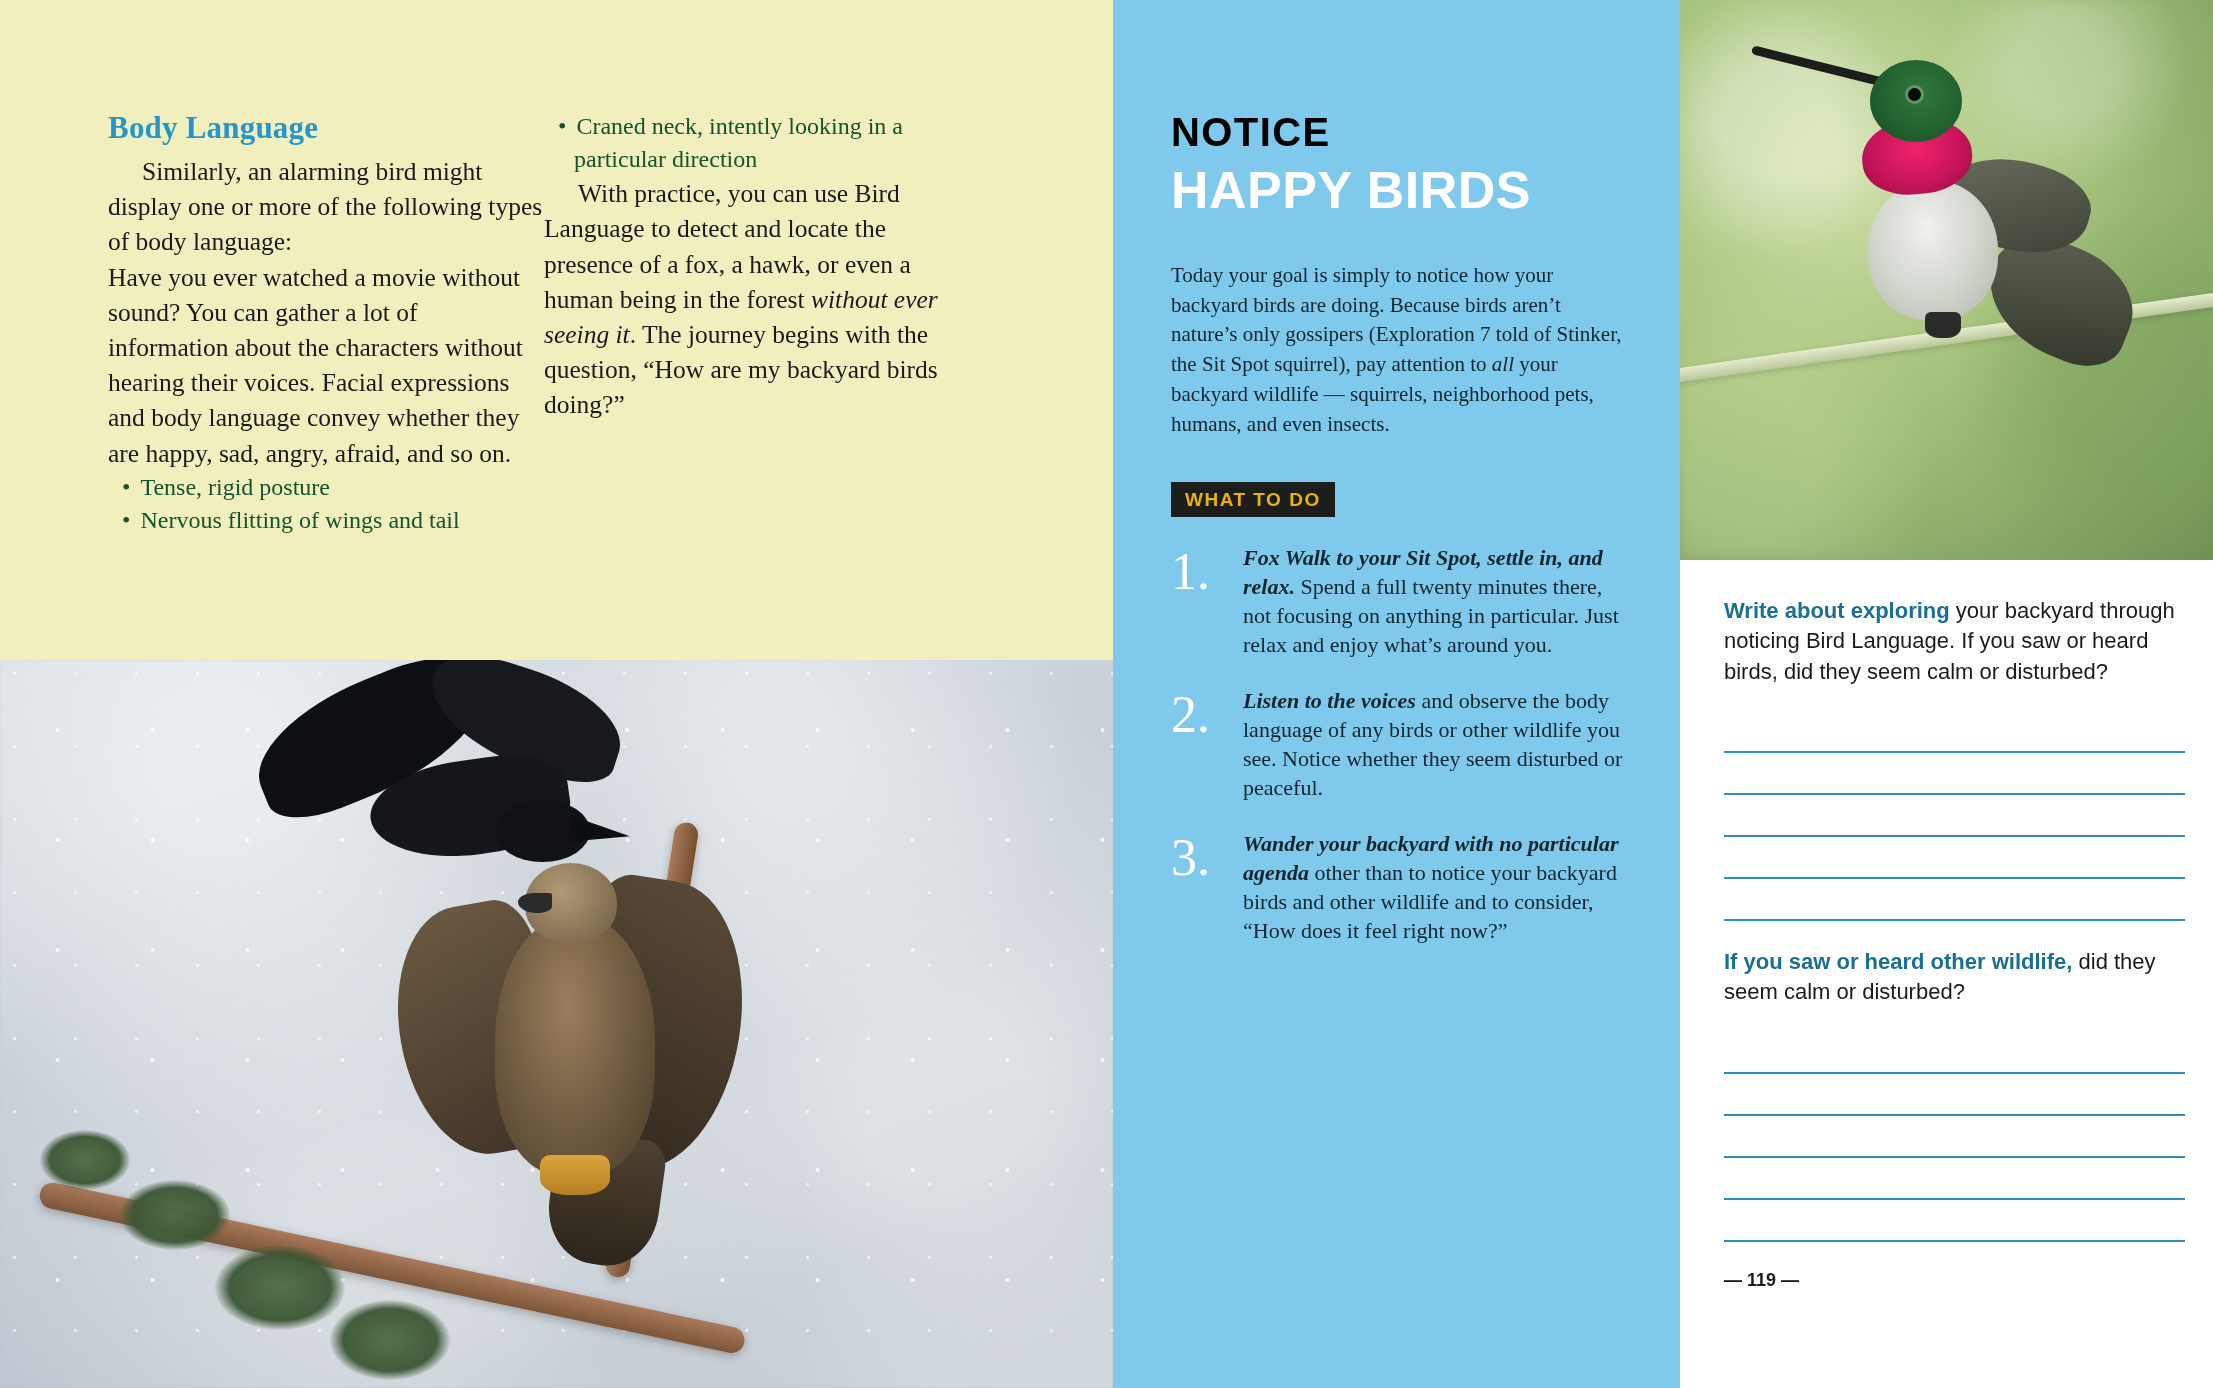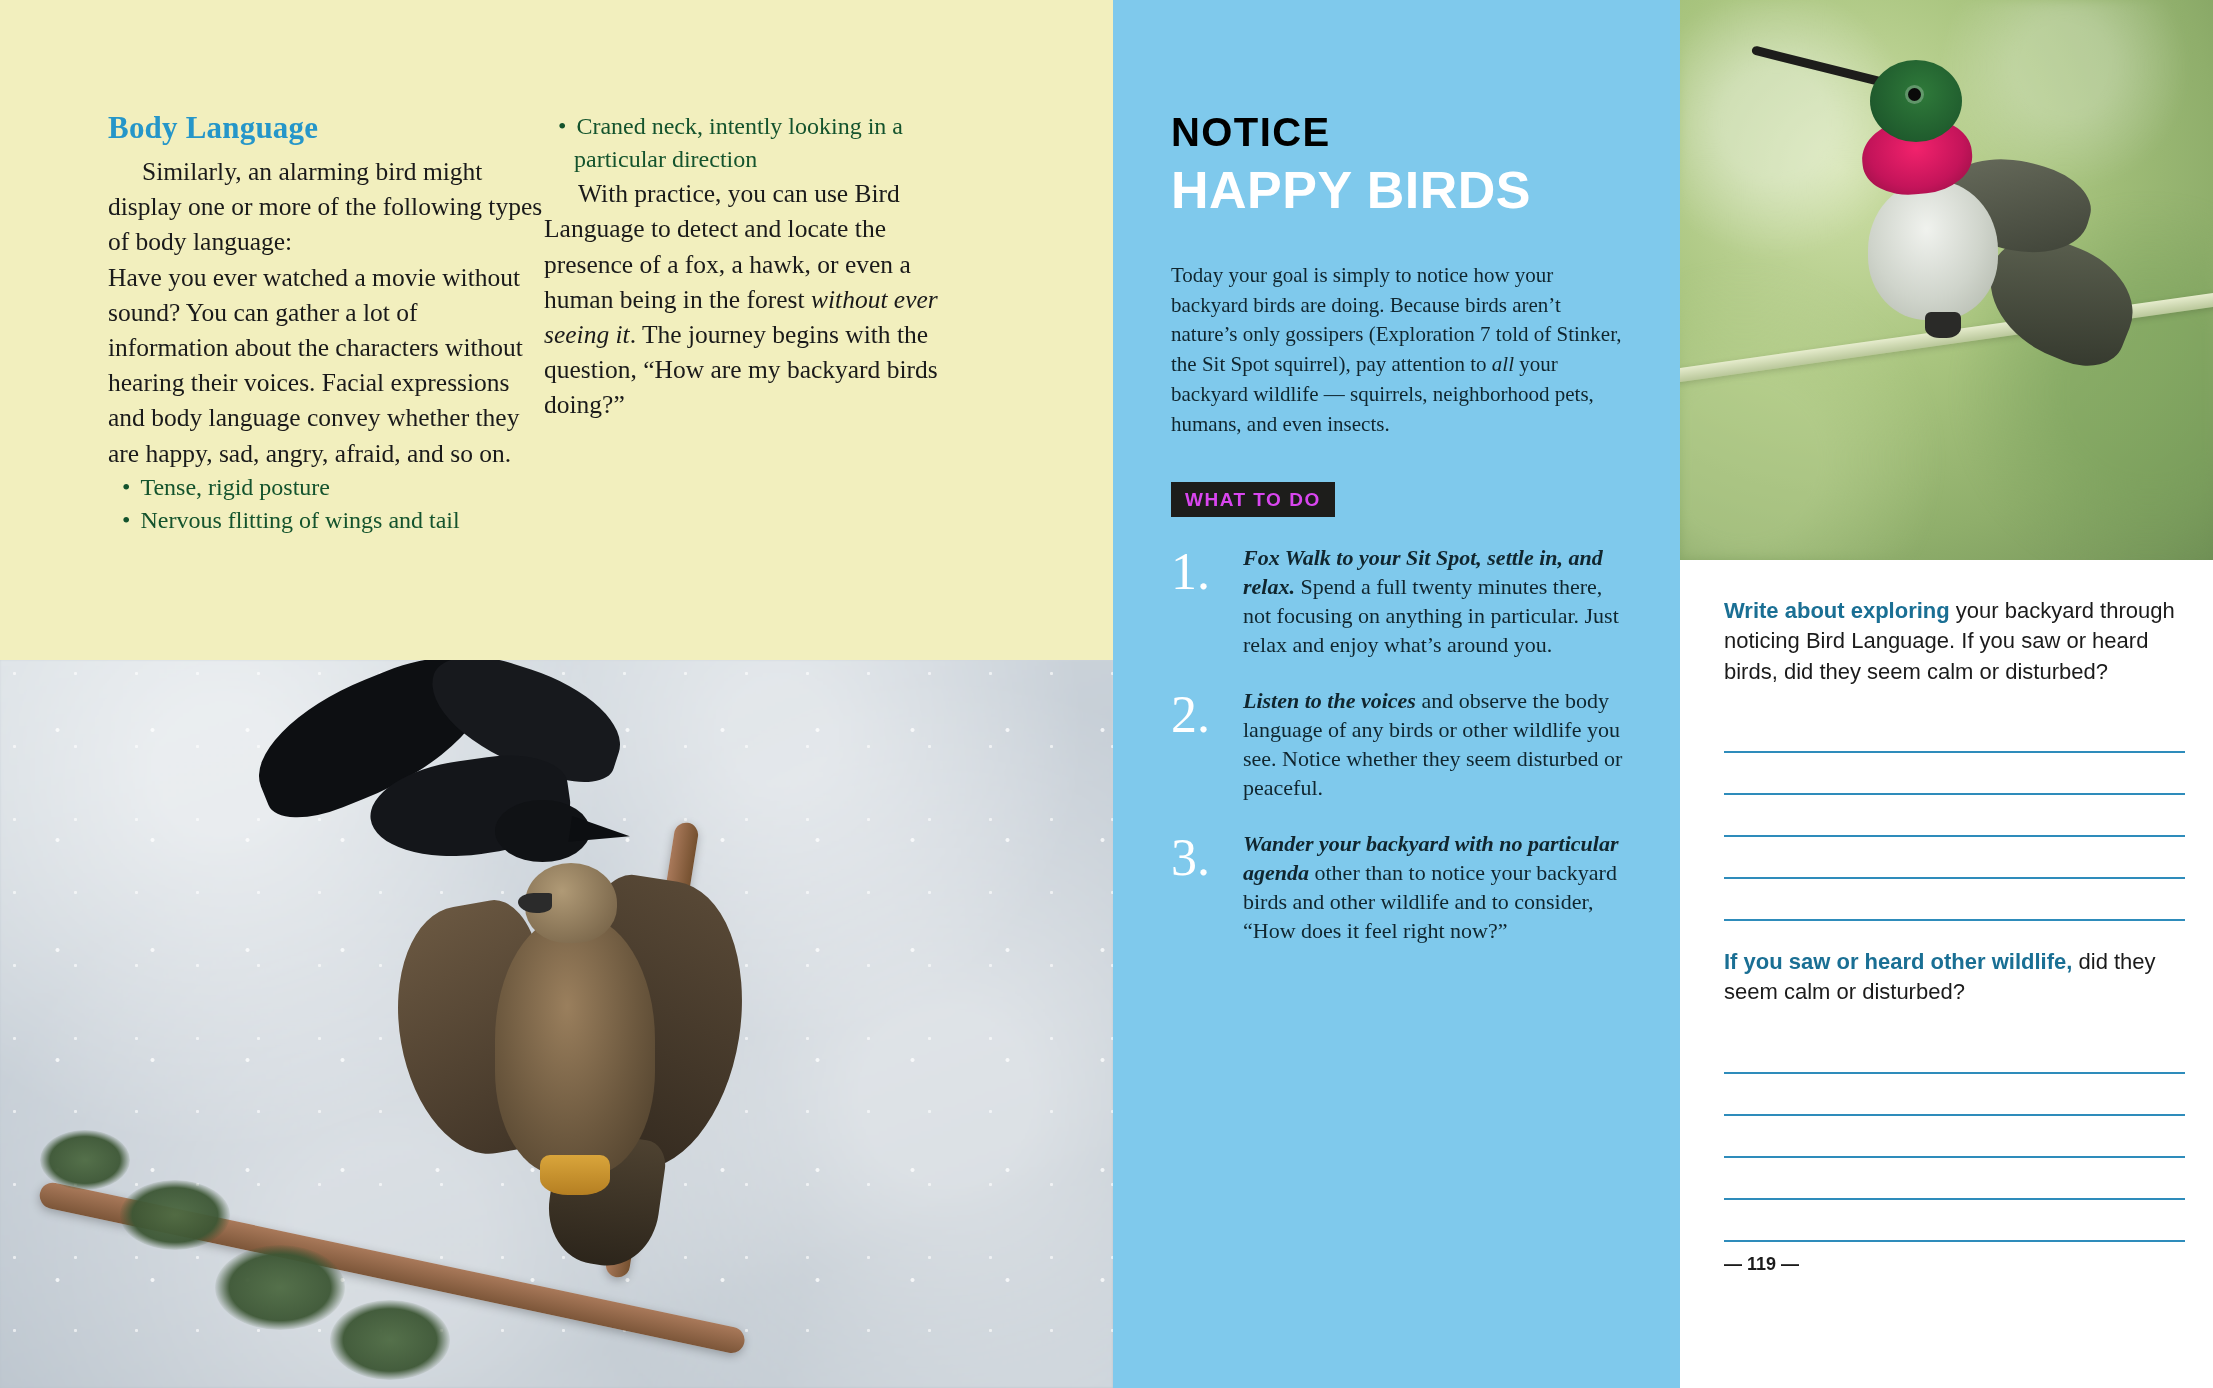--- a/index.html
+++ b/index.html
@@ -285,21 +285,21 @@
   .mid-intro {
     margin-top: 46px;
     font-size: 21px;
     line-height: 1.42;
     color: #10262f;
   }
   .what-to-do {
     display: inline-block;
     margin-top: 42px;
     background: #1d1d1b;
-    color: #d946ef;
+    color: #eab308;
     font-family: "Liberation Sans", sans-serif;
     font-weight: bold;
     font-size: 19px;
     letter-spacing: 1.5px;
     padding: 7px 14px 6px 14px;
   }
   .step {
     position: relative;
     margin-top: 26px;
     padding-left: 72px;
@@ -450,21 +450,21 @@
     margin-top: 26px;
     font-size: 22px;
     line-height: 1.38;
     color: #1b1b1b;
   }
   .prompt2 b {
     color: #1a6f94;
     font-weight: bold;
   }
   .folio {
-    margin-top: 12px;
+    margin-top: 28px;
     font-family: "Liberation Sans", sans-serif;
     font-weight: bold;
     font-size: 18px;
     color: #1b1b1b;
   }
 </style>
 </head>
 <body>
 
 <div class="page">

